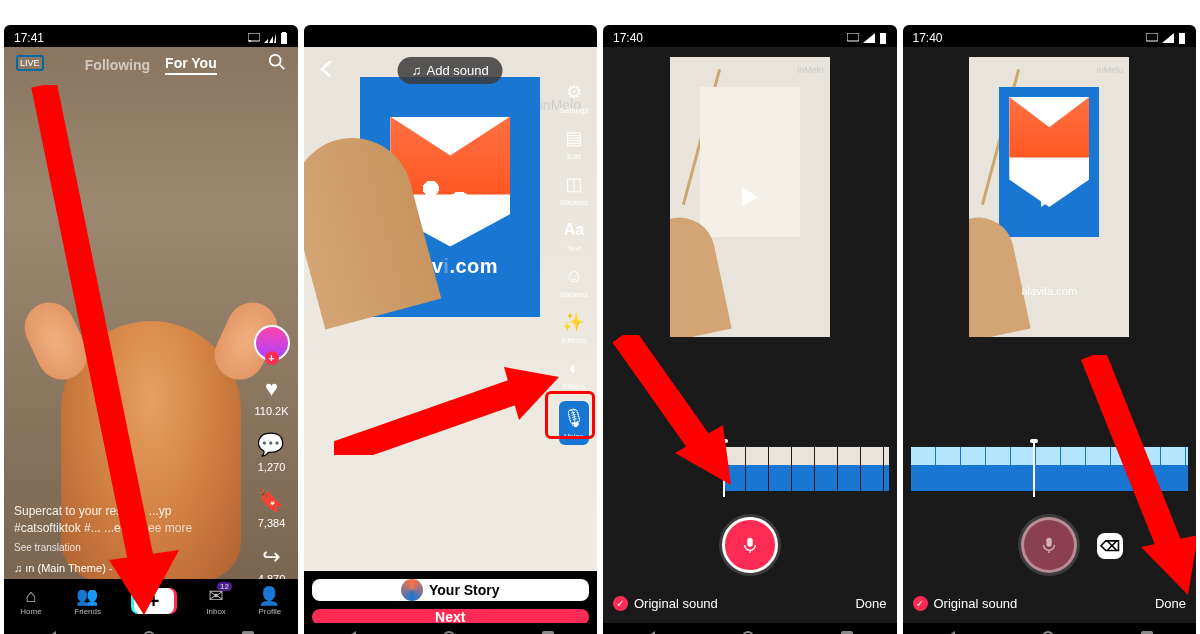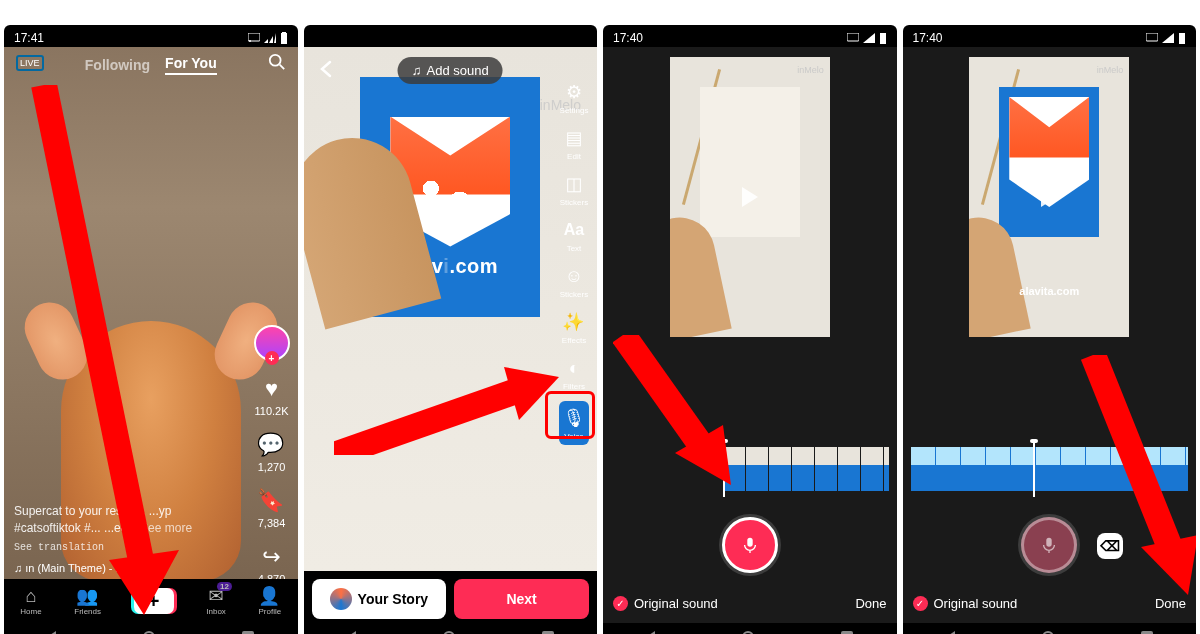--- a/index.html
+++ b/index.html
@@ -25,21 +25,21 @@
   .live-ic { position:absolute; top:30px; left:12px; font-size:9px; border:2px solid #0369a1; border-radius:3px; padding:1px 2px; }
   .search-ic { position:absolute; top:28px; right:12px; width:18px; height:18px; }
   .sidecol { position:absolute; right:8px; top:300px; display:flex; flex-direction:column; align-items:center; gap:14px; }
   .avatar-s { width:36px;height:36px;border-radius:50%;background:linear-gradient(#f4a,#a4f);border:2px solid #fff;position:relative; }
   .avatar-s .plus { position:absolute;bottom:-6px;left:50%;transform:translateX(-50%);width:14px;height:14px;background:#fe2c55;border-radius:50%;display:flex;align-items:center;justify-content:center;font-size:10px;font-weight:bold; }
   .sideic { display:flex;flex-direction:column;align-items:center;gap:2px; }
   .sideic .ic { width:28px;height:28px;display:flex;align-items:center;justify-content:center;font-size:22px; }
   .caption { position:absolute; bottom:75px; left:10px; right:70px; font-size:12px; line-height:1.4; }
   .caption .user { font-weight:600; font-size:13px; }
   .caption .desc { color:rgba(255,255,255,.9); margin-top:2px; }
-  .caption .see { font-size:10px; margin-top:4px; color:rgba(255,255,255,.8);font-family:Liberation Mono, monospace; }
+  .caption .see { font-size:10px; margin-top:4px; color:rgba(255,255,255,.8); }
   .caption .music { margin-top:6px; font-size:11px; }
   .bnav { position:absolute; bottom:28px; left:0; right:0; height:44px; background:#000; display:flex; justify-content:space-around; align-items:center; }
   .bni { display:flex;flex-direction:column;align-items:center;gap:1px;font-size:8px;color:#bbb; }
   .bni .i { font-size:18px;height:20px;display:flex;align-items:center; }
   .addbtn { width:40px;height:26px;background:#fff;border-radius:7px;display:flex;align-items:center;justify-content:center;color:#000;font-size:20px;font-weight:bold;box-shadow:-3px 0 0 #25f4ee,3px 0 0 #fe2c55; }
   .badge { position:absolute;top:-4px;right:-6px;background:#4c1d95;border-radius:8px;padding:0 3px;font-size:8px;font-weight:bold; }
 
   
   .edit-bg { position:absolute; top:22px; left:0; right:0; bottom:80px; background:linear-gradient(180deg,#e8e4dc 0%,#f0ece4 100%); overflow:hidden; }
   .easel { position:absolute; top:30px; left:50%; transform:translateX(-50%); }
@@ -51,35 +51,35 @@
   .arm { position:absolute;bottom:0;left:-60px;width:120px;height:180px;background:linear-gradient(90deg,#d4a574,#c89560);border-radius:60px 60px 0 0;transform:rotate(-15deg); }
   .brush { position:absolute;top:10px;left:30px;width:6px;height:220px;background:#caa870;transform:rotate(18deg); }
   .watermark { position:absolute;top:50px;right:16px;color:rgba(200,200,200,.8);font-size:14px;font-weight:500; }
   .addsnd { position:absolute;top:32px;left:50%;transform:translateX(-50%);background:rgba(60,60,60,.85);padding:6px 14px;border-radius:18px;font-size:13px;display:flex;align-items:center;gap:5px; }
   .backarr { position:absolute;top:34px;left:12px;width:20px;height:20px; }
   .toolcol { position:absolute;right:8px;top:54px;display:flex;flex-direction:column;align-items:center;gap:10px; }
   .tool { display:flex;flex-direction:column;align-items:center;gap:1px;font-size:8px;color:#fff; }
   .tool .ic { width:26px;height:26px;display:flex;align-items:center;justify-content:center;font-size:18px; }
   .tool.voice { background:#1976d2;border-radius:6px;padding:4px 2px; }
   .voicebox { position:absolute;right:2px;top:366px;width:50px;height:48px;border:3px solid #ff0000;border-radius:6px; }
-  .botbar2 { position:absolute;bottom:32px;left:8px;right:8px;height:40px;display:flex;gap:8px; }
+  .botbar2 { position:absolute;bottom:32px;left:8px;right:8px;height:40px;display:flex;gap:8px;flex-direction:column; }
   .story { flex:1;background:#fff;border-radius:8px;display:flex;align-items:center;justify-content:center;gap:6px;color:#000;font-size:14px;font-weight:600; }
   .story .sic { width:22px;height:22px;border-radius:50%;background:conic-gradient(#ff7043,#1976d2,#ff7043);display:flex;align-items:center;justify-content:center; }
   .next { flex:1;background:#fe2c55;border-radius:8px;display:flex;align-items:center;justify-content:center;font-size:14px;font-weight:700; }
 
   
   .voicebg { position:absolute;top:22px;left:0;right:0;bottom:28px;background:#1a1a1a; }
   .preview { position:absolute;top:10px;left:50%;transform:translateX(-50%);width:160px;height:280px;background:#e8e4dc;overflow:hidden; }
   .preview .mini-canvas { position:absolute;top:30px;left:50%;transform:translateX(-50%);width:100px;height:150px;background:#1976d2; }
   .preview.p3 .mini-canvas { background:#f4f0e8; }
   .preview .mini-arm { position:absolute;bottom:0;left:-20px;width:70px;height:120px;background:#d4a574;border-radius:40px 40px 0 0;transform:rotate(-12deg); }
   .preview .mini-brush { position:absolute;top:10px;left:30px;width:3px;height:140px;background:#caa870;transform:rotate(15deg); }
   .preview .play { position:absolute;top:50%;left:50%;transform:translate(-50%,-50%);width:0;height:0;border-top:10px solid transparent;border-bottom:10px solid transparent;border-left:16px solid rgba(255,255,255,.9); }
   .preview .wm { position:absolute;top:8px;right:6px;color:rgba(200,200,200,.9);font-size:9px; }
-  .preview .ct { position:absolute;bottom:40px;left:50%;transform:translateX(-50%);color:#fff;font-size:11px;font-weight:bold; }
+  .preview .ct { position:absolute;bottom:40px;left:50%;transform:translateX(-50%);color:#fff;font-size:11px;font-weight:normal; }
   .timeline { position:absolute;top:400px;left:8px;right:8px;height:44px;display:flex;gap:1px;overflow:hidden; }
   .frame { flex:0 0 22px;height:44px;background:linear-gradient(#e8e4dc 40%,#1976d2 40%); }
   .timeline.full .frame { flex:0 0 24px;background:linear-gradient(#b3e5fc 40%,#1976d2 40%);outline:1px solid #1976d2; }
   .playhead { position:absolute;top:394px;width:2px;height:56px;background:#fff; }
   .playhead::before { content:'';position:absolute;top:-2px;left:-3px;width:8px;height:4px;background:#fff;border-radius:2px; }
   .recbtn { position:absolute;top:470px;left:50%;transform:translateX(-50%);width:56px;height:56px;border-radius:50%;background:#fe2c55;display:flex;align-items:center;justify-content:center;border:3px solid #fff;box-shadow:0 0 0 3px rgba(255,255,255,.15); }
   .recbtn.dim { background:#8a4050;border-color:rgba(255,255,255,.4); }
   .mic { width:18px;height:18px; }
   .delrec { position:absolute;top:486px;left:50%;margin-left:48px;width:26px;height:26px;background:#fff;border-radius:8px;display:flex;align-items:center;justify-content:center;color:#000;font-size:14px;font-weight:bold; }
   .botbar34 { position:absolute;bottom:4px;left:10px;right:10px;height:32px;display:flex;justify-content:space-between;align-items:center;font-size:13px; }

